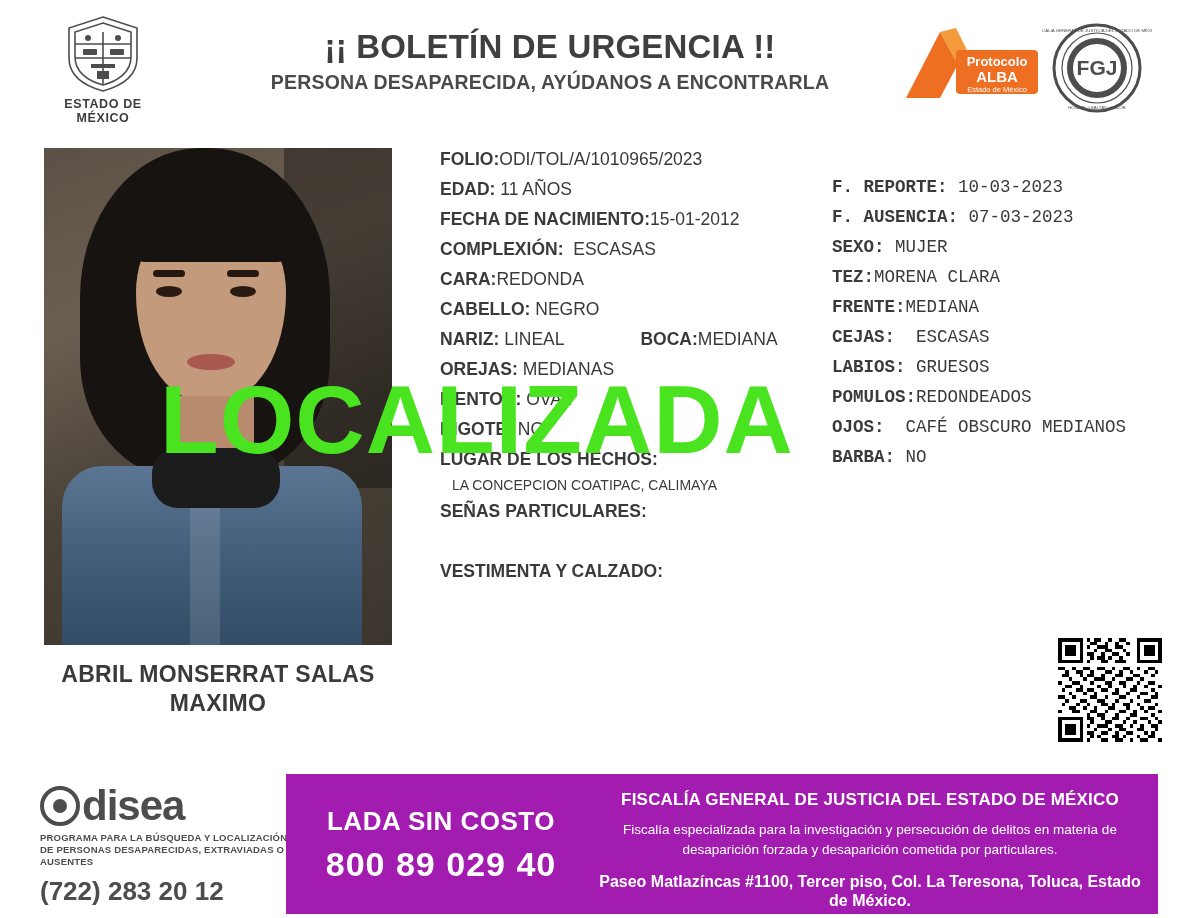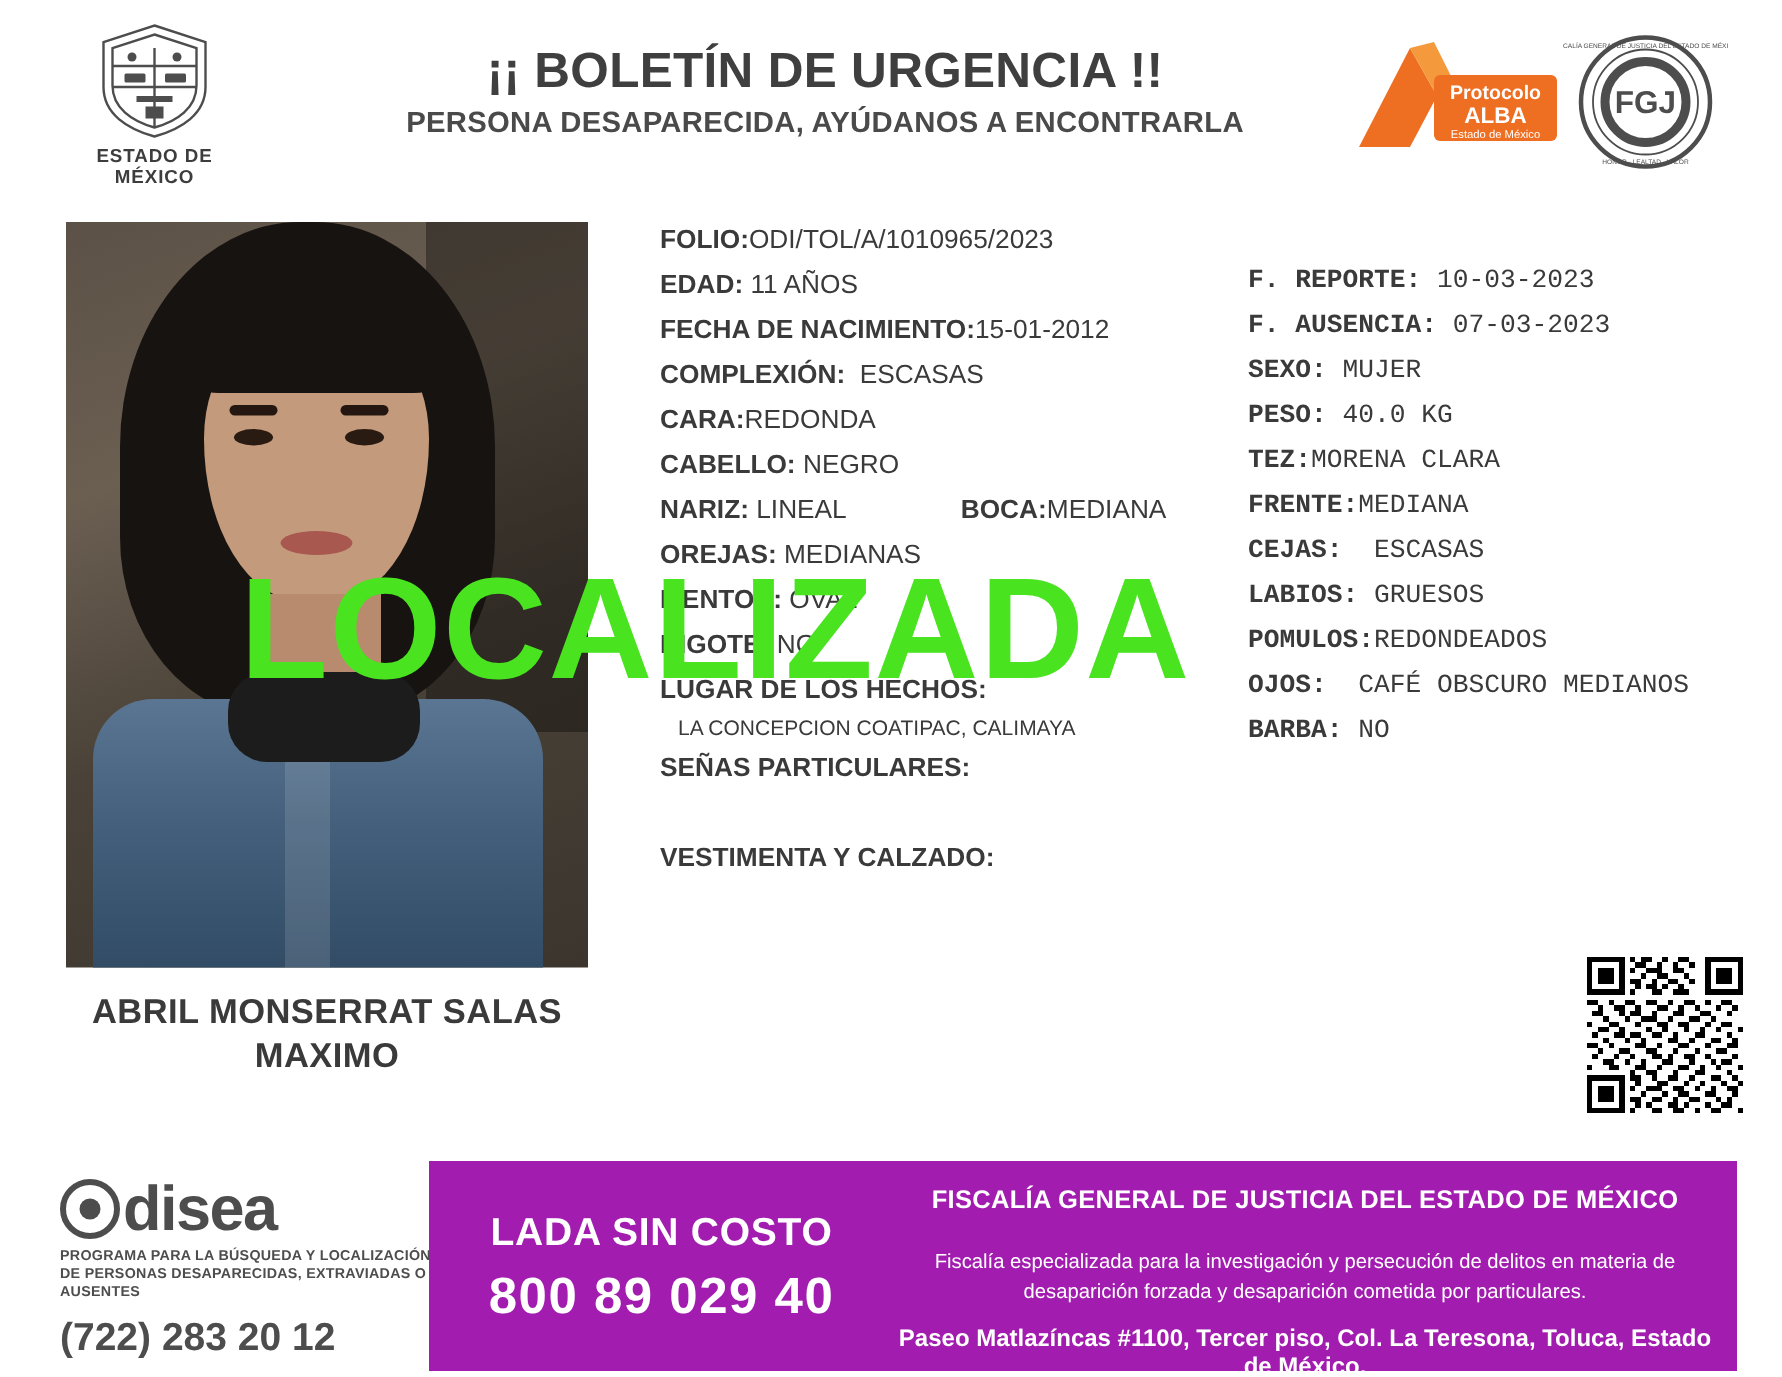--- a/index.html
+++ b/index.html
@@ -169,21 +169,21 @@
   }
   .panel-left {
     width: 310px; color: #fff; text-align: center; padding-top: 32px;
   }
   .lada { font-size: 26px; font-weight: bold; letter-spacing: .5px; }
   .lada-num { font-size: 34px; font-weight: bold; margin-top: 8px; letter-spacing: 1px; }
   .panel-right {
     flex: 1; color: #fff; text-align: center; padding-top: 16px; padding-right: 14px;
   }
   .fg-title { font-size: 17px; font-weight: bold; letter-spacing: .2px; }
-  .fg-desc { font-size: 13.5px; line-height: 20px; margin-top: 21px; text-align: center; }
+  .fg-desc { font-size: 13.5px; line-height: 20px; margin-top: 10px; text-align: center; }
   .fg-addr { font-size: 16px; font-weight: bold; line-height: 19px; margin-top: 12px; }
 </style>
 </head>
 <body>
 
 <div class="page">
 
   <div class="header">
 
     <div class="edomex-logo">
@@ -270,21 +270,20 @@
     <div class="sub-val">LA CONCEPCION COATIPAC, CALIMAYA</div>
     <div class="row"><span class="lbl">SEÑAS PARTICULARES:</span></div>
     <div class="blank-row"></div>
     <div class="row"><span class="lbl">VESTIMENTA Y CALZADO:</span></div>
   </div>
 
   <div class="col-right">
     <div class="row"><span class="lbl">F. REPORTE:</span> <span class="val">10-03-2023</span></div>
     <div class="row"><span class="lbl">F. AUSENCIA:</span> <span class="val">07-03-2023</span></div>
     <div class="row"><span class="lbl">SEXO:</span> <span class="val">MUJER</span></div>
-    <div class="row"><span class="lbl">PESO:</span> <span class="val">40.0 KG</span></div>
     <div class="row"><span class="lbl">TEZ:</span><span class="val">MORENA CLARA</span></div>
     <div class="row"><span class="lbl">FRENTE:</span><span class="val">MEDIANA</span></div>
     <div class="row"><span class="lbl">CEJAS:</span>&nbsp; <span class="val">ESCASAS</span></div>
     <div class="row"><span class="lbl">LABIOS:</span> <span class="val">GRUESOS</span></div>
     <div class="row"><span class="lbl">POMULOS:</span><span class="val">REDONDEADOS</span></div>
     <div class="row"><span class="lbl">OJOS:</span>&nbsp; <span class="val">CAFÉ OBSCURO MEDIANOS</span></div>
     <div class="row"><span class="lbl">BARBA:</span> <span class="val">NO</span></div>
   </div>
 
   <div class="localizada">LOCALIZADA</div>

